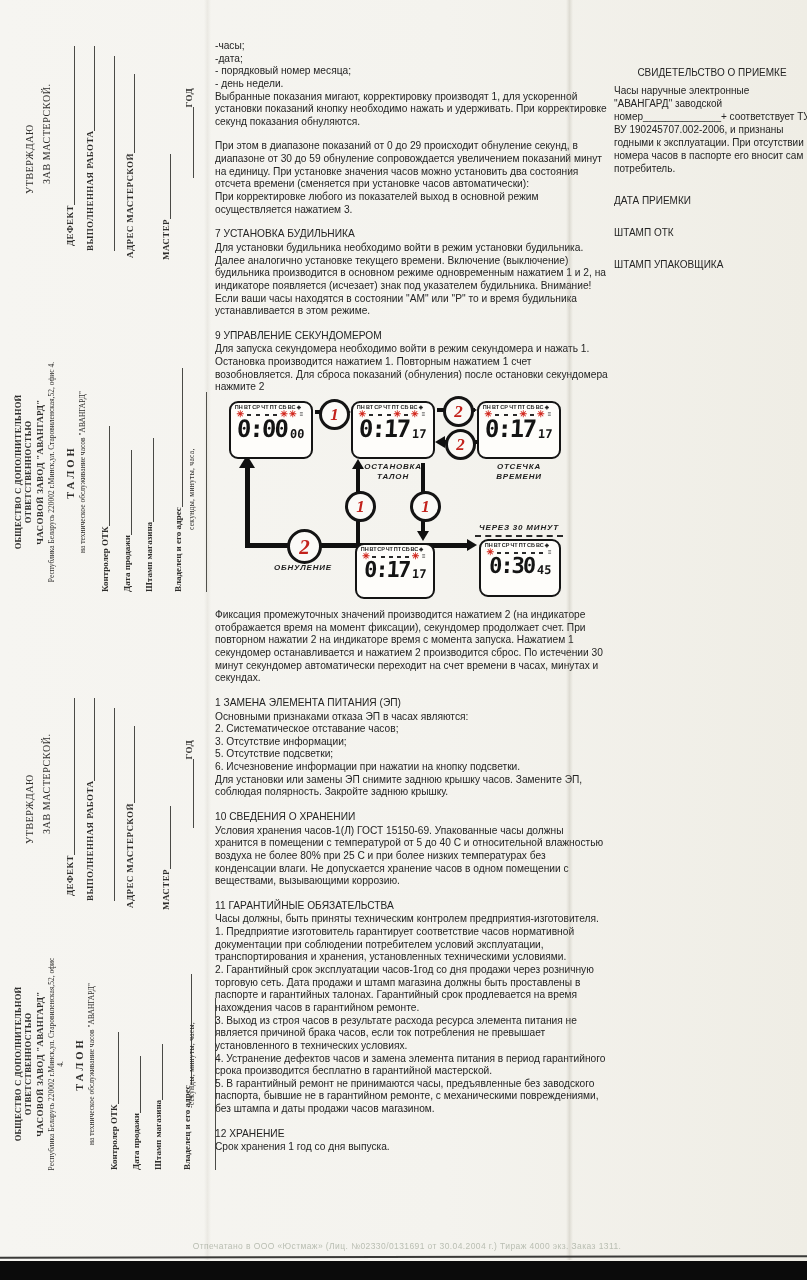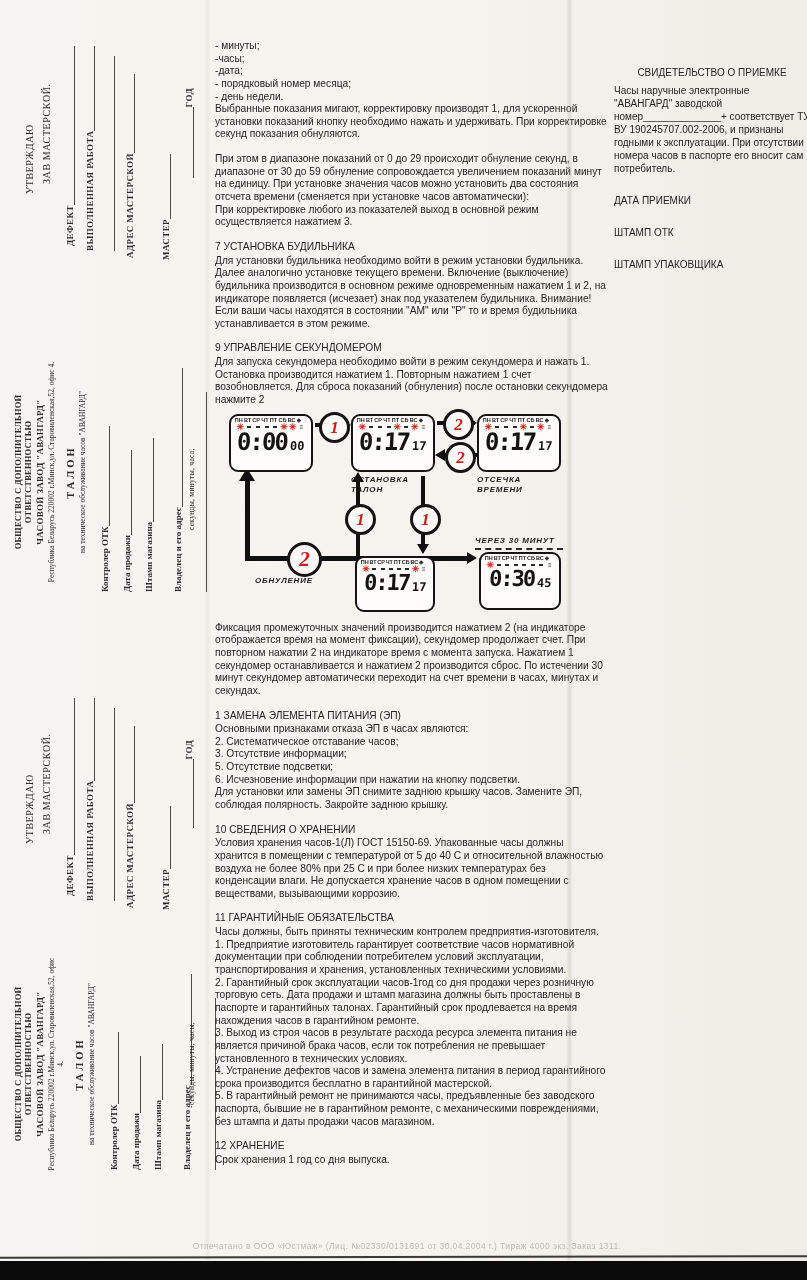--- a/index.html
+++ b/index.html
@@ -63,21 +63,21 @@
   .ah{position:absolute;width:0;height:0;}
   .ah-r{border-top:6px solid transparent;border-bottom:6px solid transparent;border-left:10px solid #101010;}
   .ah-l{border-top:6px solid transparent;border-bottom:6px solid transparent;border-right:10px solid #101010;}
   .ah-u{border-left:6px solid transparent;border-right:6px solid transparent;border-bottom:10px solid #101010;}
   .ah-d{border-left:6px solid transparent;border-right:6px solid transparent;border-top:10px solid #101010;}
   .ah-u.big{border-left-width:8px;border-right-width:8px;border-bottom-width:13px;}
   .numcircle{position:absolute;width:25px;height:25px;border-radius:50%;background:#fbfaf7;border:3.5px solid #141414;
              color:#c3221c;font-weight:bold;font-style:italic;font-size:17px;
              display:flex;align-items:center;justify-content:center;z-index:3;font-family:"Liberation Serif",serif;}
   .numcircle.big{width:29px;height:29px;font-size:21px;}
-  .dlabel{position:absolute;font-size:8px;font-weight:bold;font-style:italic;letter-spacing:.8px;color:#1d1d1d;line-height:1.25;}
+  .dlabel{position:absolute;font-size:8px;font-weight:bold;font-style:italic;letter-spacing:.8px;text-align:center;color:#1d1d1d;line-height:1.25;}
   .after30{border-bottom:2px dashed #2a2a2a;padding-bottom:2px;}
   
   #certcol{position:absolute;left:614px;top:66px;width:196px;font-size:10px;line-height:1.3;}
   .cert-title{text-align:center;margin-bottom:5px;}
   .cert-label{margin-top:19px;}
   
   #footer{position:absolute;left:168px;top:1241px;width:478px;text-align:center;
           font-size:8.5px;color:#b9beb2;letter-spacing:.4px;}
 </style>
 </head>
@@ -223,21 +223,20 @@
                 <span class="fline"></span>
               </div>
         </div>
       </div>
       <div class="side-note">-секунды, минуты, часы,</div>
     </div>
       </div>
   </div>
 
   <div id="maincol">
-    <div class="para">- минуты;</div>
     <div class="para">-часы;</div>
     <div class="para">-дата;</div>
     <div class="para">- порядковый номер месяца;</div>
     <div class="para">- день недели.</div>
     <div class="para">Выбранные  показания мигают, корректировку  производят 1, для ускоренной установки  показаний кнопку необходимо нажать и удерживать. При корректировке секунд показания обнуляются.</div>
     <div class="para gap12">При этом в диапазоне показаний от 0 до 29 происходит обнуление секунд,  в  диапазоне от 30 до 59 обнуление сопровождается увеличением показаний минут на единицу.  При установке значения часов можно установить два состояния отсчета времени (сменяется  при установке часов автоматически):</div>
     <div class="para">При корректировке любого из показателей выход в основной режим осуществляется нажатием 3.</div>
 
     <div class="sec-title">7 УСТАНОВКА БУДИЛЬНИКА</div>
     <div class="para">Для установки будильника необходимо войти в режим установки будильника.  Далее аналогично установке текущего времени. Включение (выключение) будильника производится в основном режиме одновременным нажатием 1 и 2, на индикаторе появляется (исчезает)  знак под указателем будильника. Внимание!  Если ваши часы находятся в состоянии "АМ" или "Р" то и время будильника устанавливается в этом режиме.</div>

